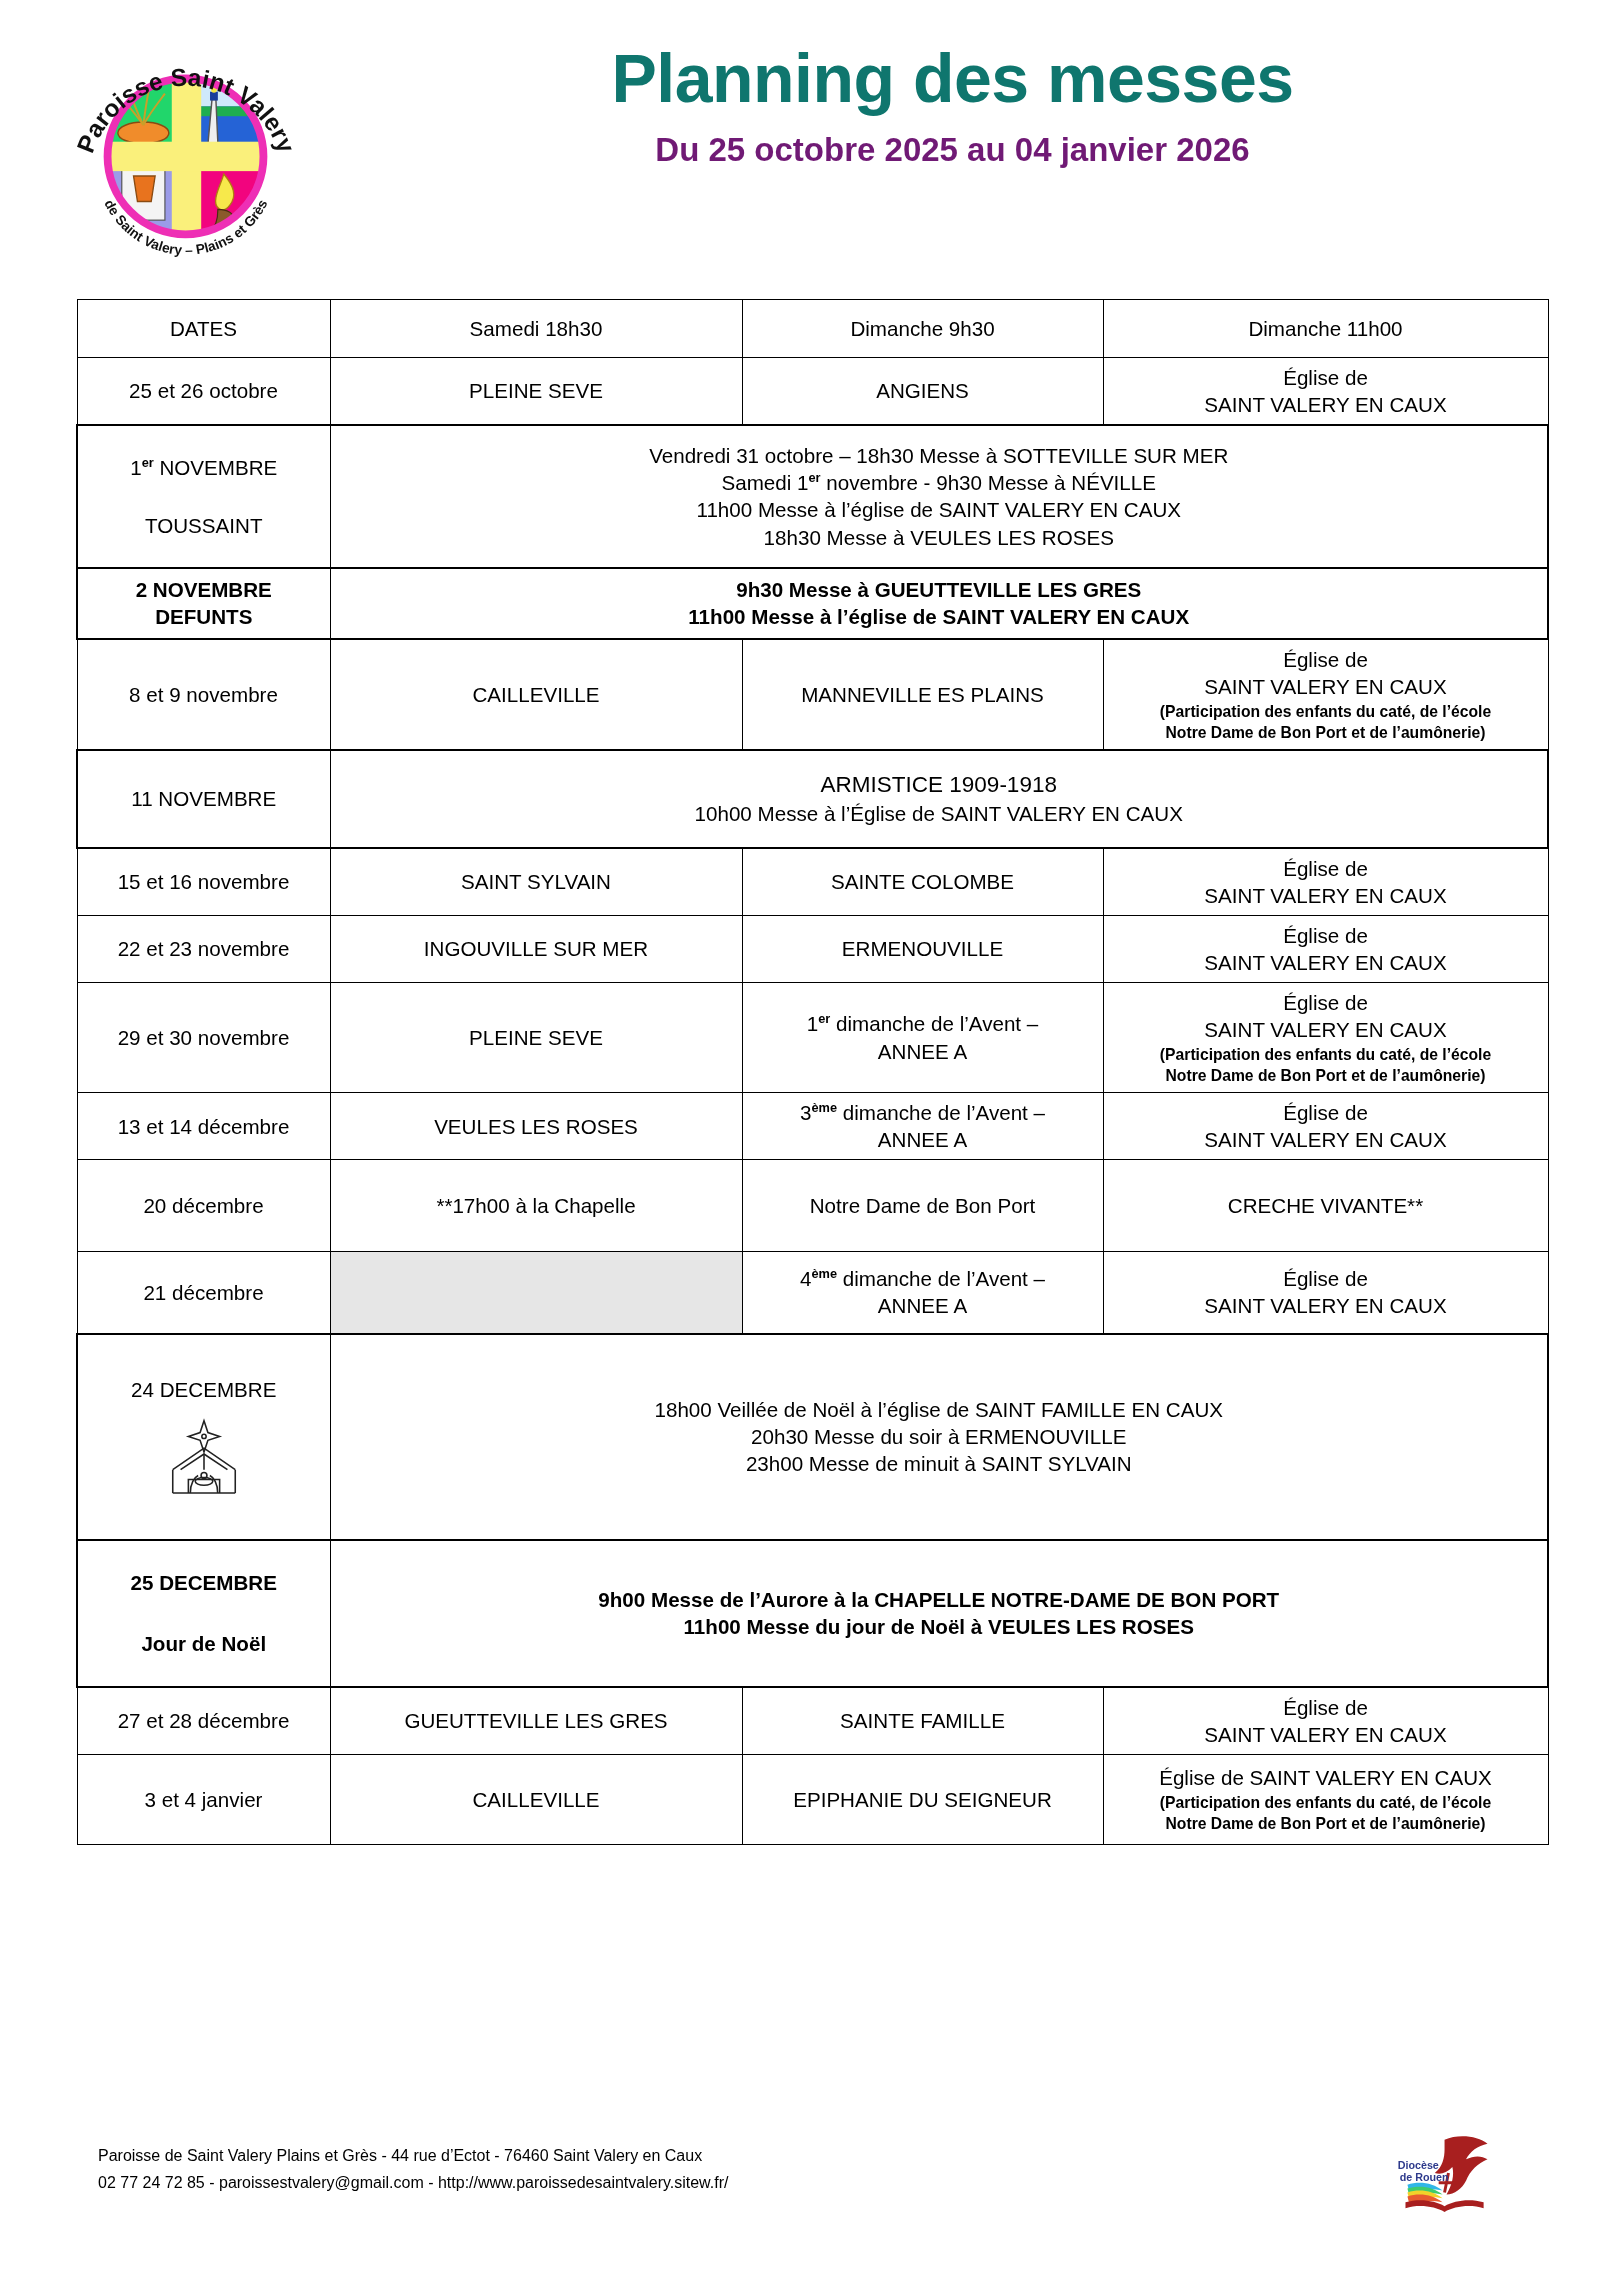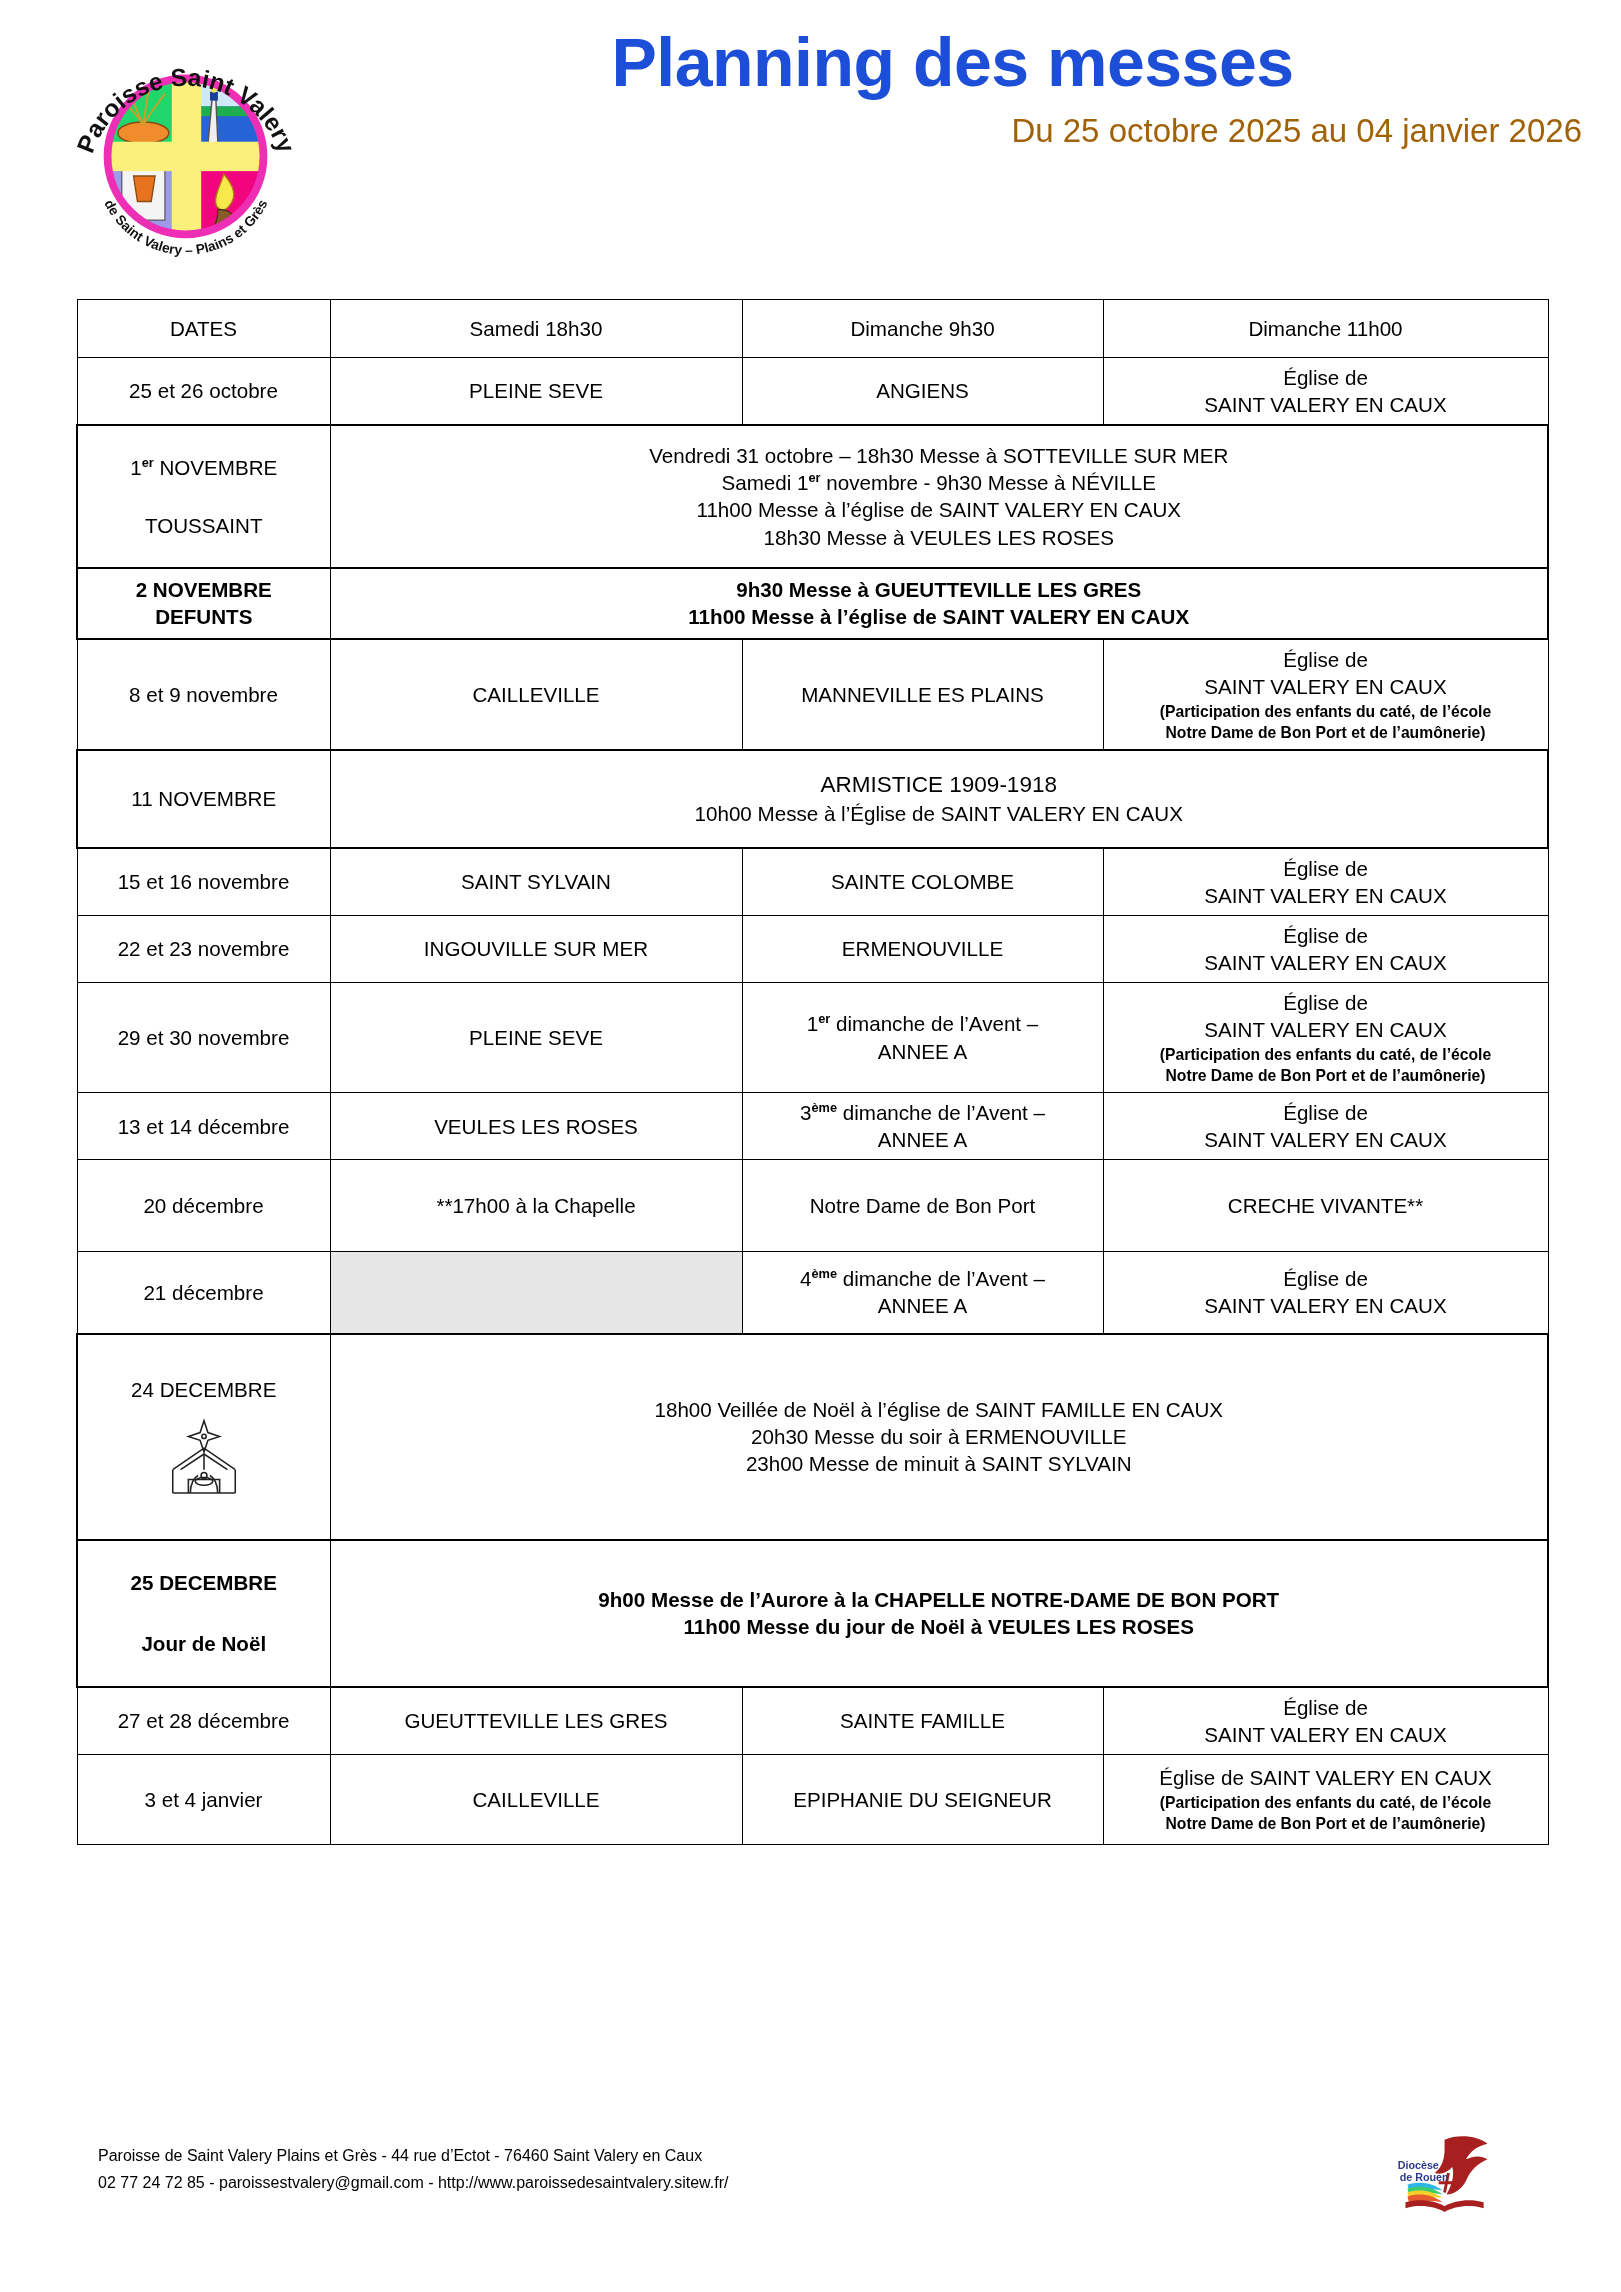--- a/index.html
+++ b/index.html
@@ -34,33 +34,32 @@
   .title-block {
     position: absolute;
     left: 323px;
     right: 39px;
     top: 27.4px;
     text-align: center;
   }
   .main-title {
     font-size: 68px;
     font-weight: bold;
-    color: #1d4ed8;
+    color: #0f766e;
     letter-spacing: -0.5px;
     line-height: 1.05;
-    margin: 0;
+    margin: 16px;
     white-space: nowrap;
   }
   .sub-title {
     font-size: 33px;
-    font-weight: normal;
-    color: #a16207;
+    font-weight: bold;
+    color: #701a75;
     margin-top: 13.7px;
     white-space: nowrap;
-    text-align: right;
   }
 
   
   .table-wrap {
     position: absolute;
     left: 76px;
     top: 299px;
     width: 1470px;
   }
   table.planning {

